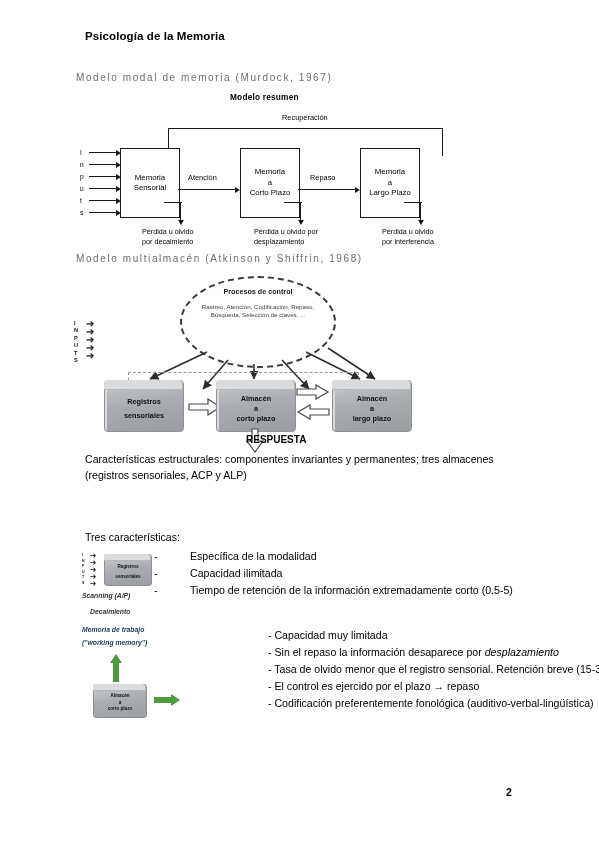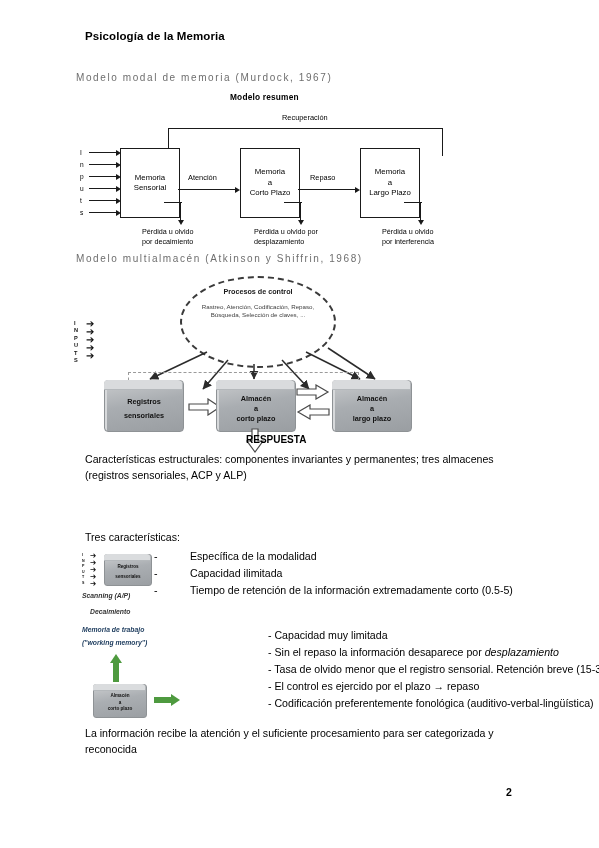--- a/index.html
+++ b/index.html
@@ -366,17 +366,16 @@
   </div>
 
   <div class="wm-list">
     <div>- Capacidad muy limitada</div>
     <div><span>- Sin el repaso la información desaparece por </span><i class="em">desplazamiento</i></div>
     <div>- Tasa de olvido menor que el registro sensorial. Retención breve (15-30</div>
     <div>- El control es ejercido por el plazo → repaso</div>
     <div>- Codificación preferentemente fonológica (auditivo-verbal-lingüística)</div>
   </div>
 
-  <div class="para" style="top:726px;">La información recibe la atención y el suficiente procesamiento para ser categorizada y reconocida</div>
 
   <div class="page-number">2</div>
 
 </div>
 
 </body></html>

